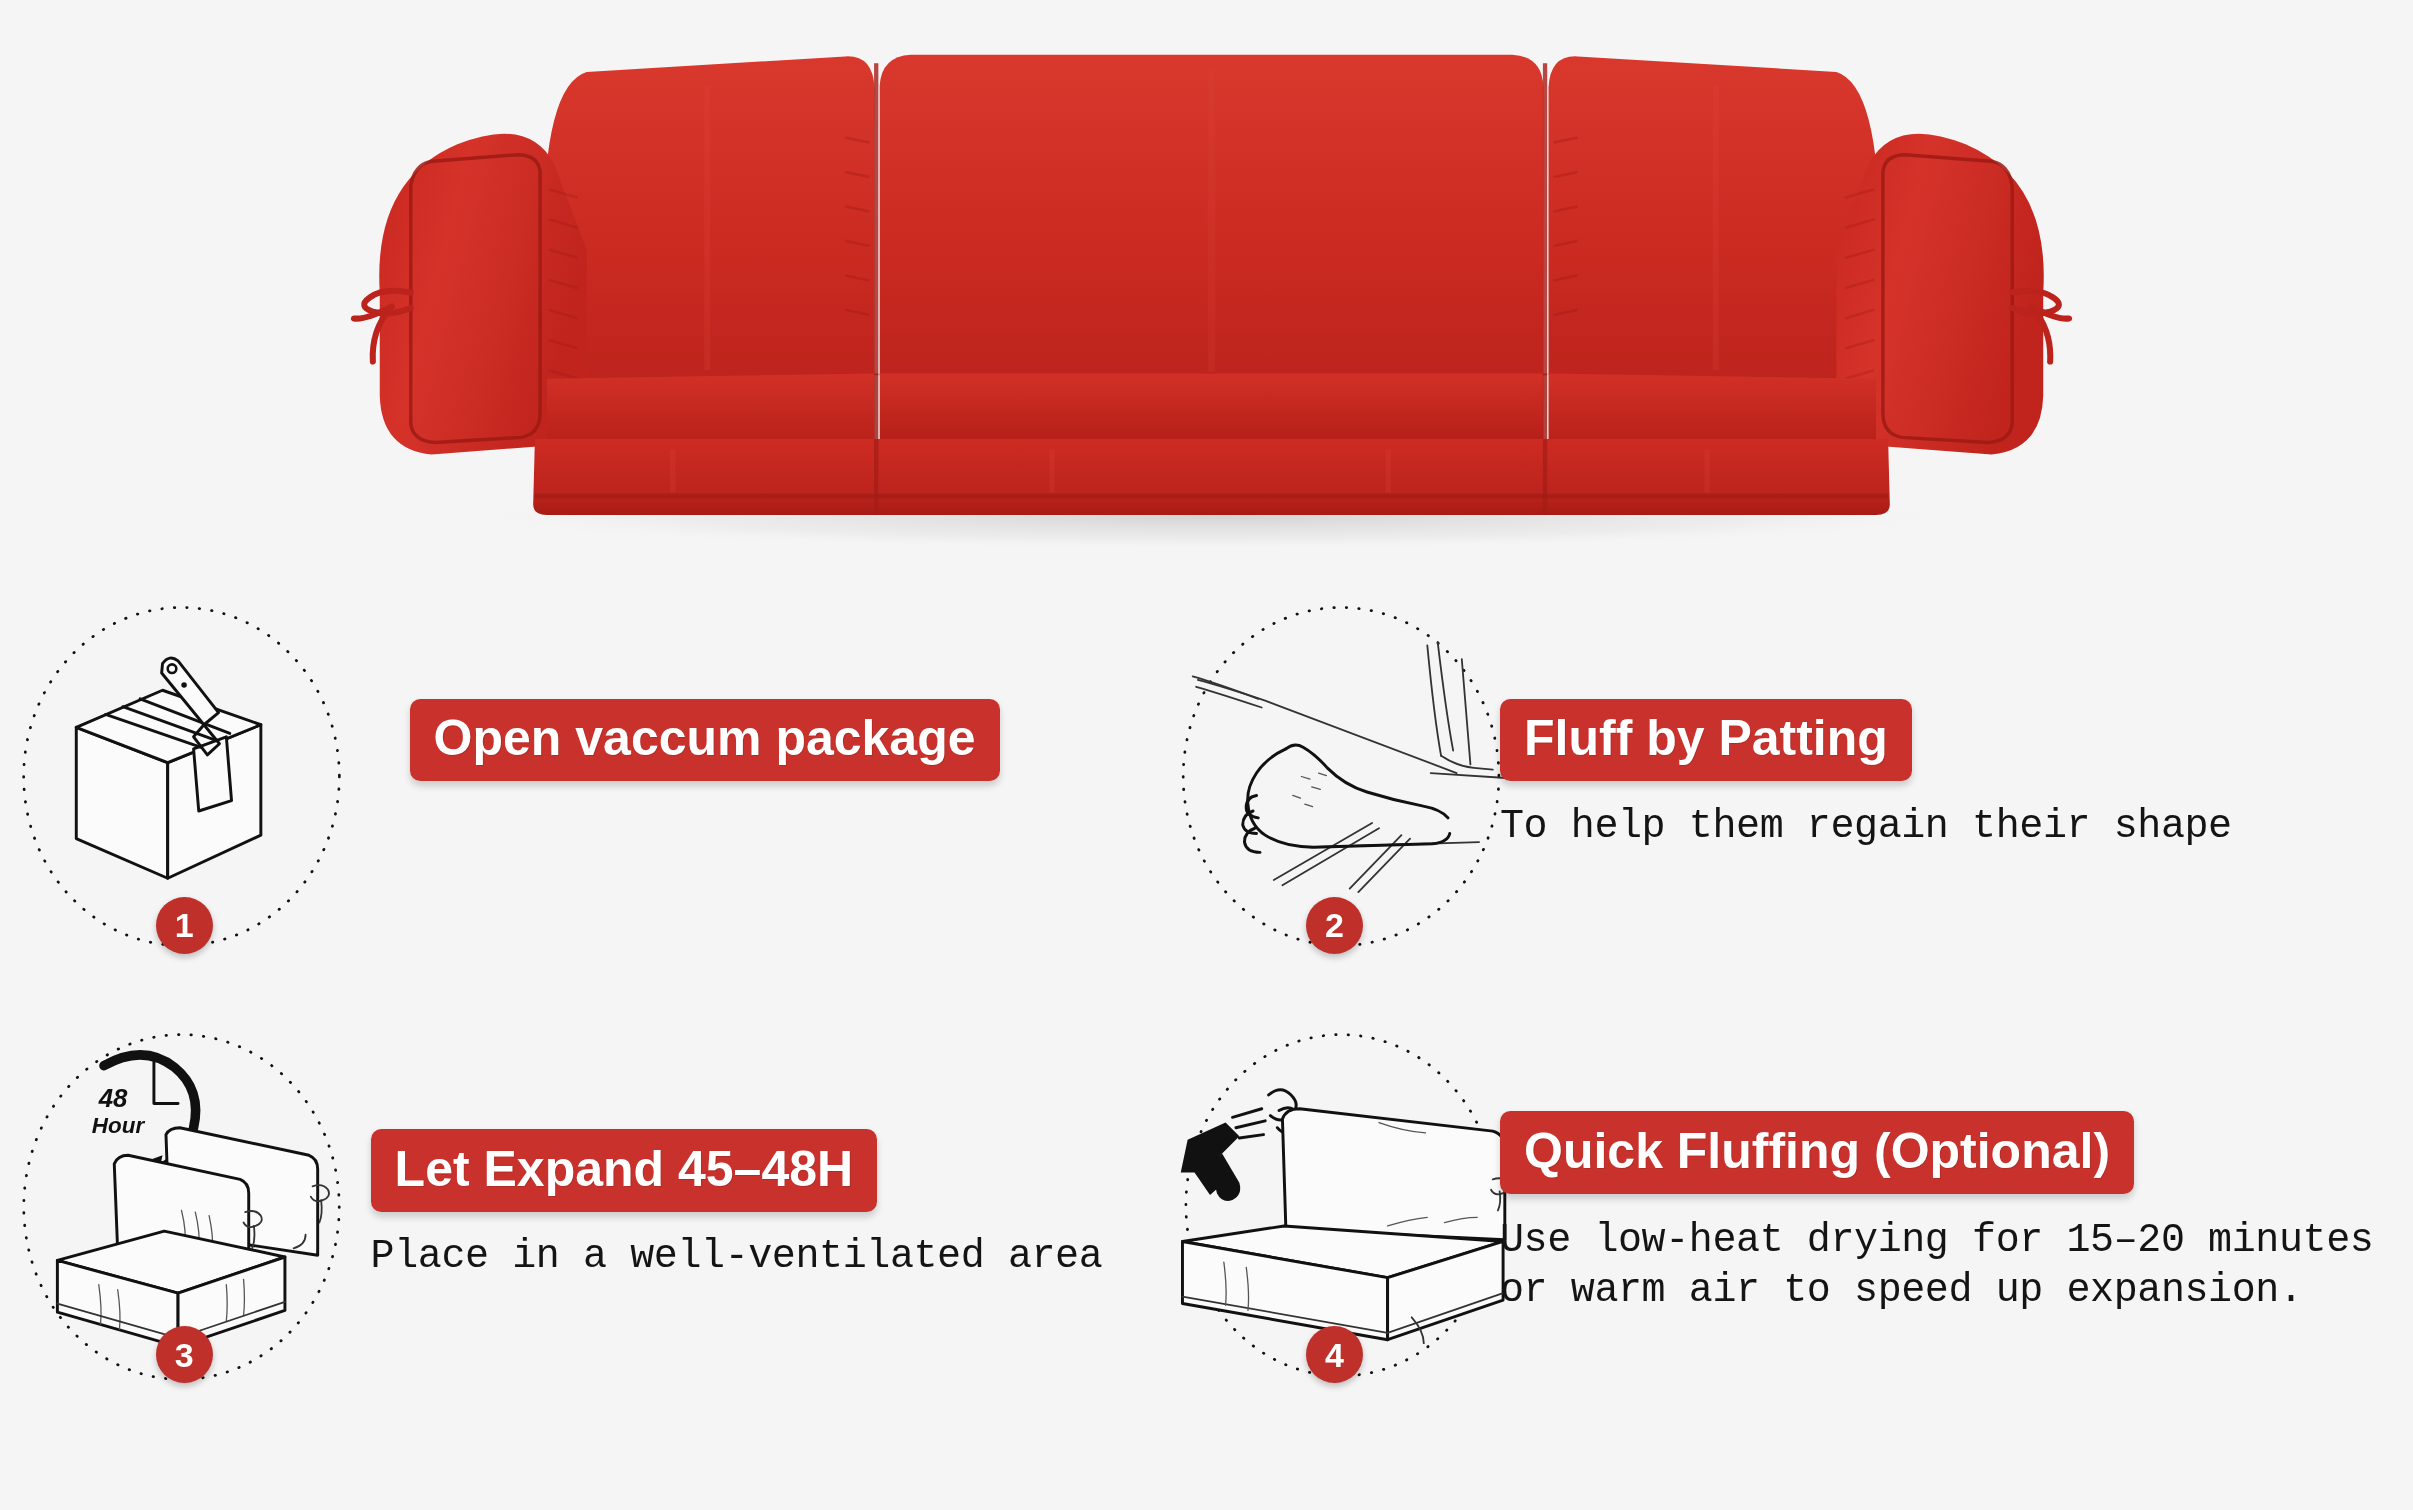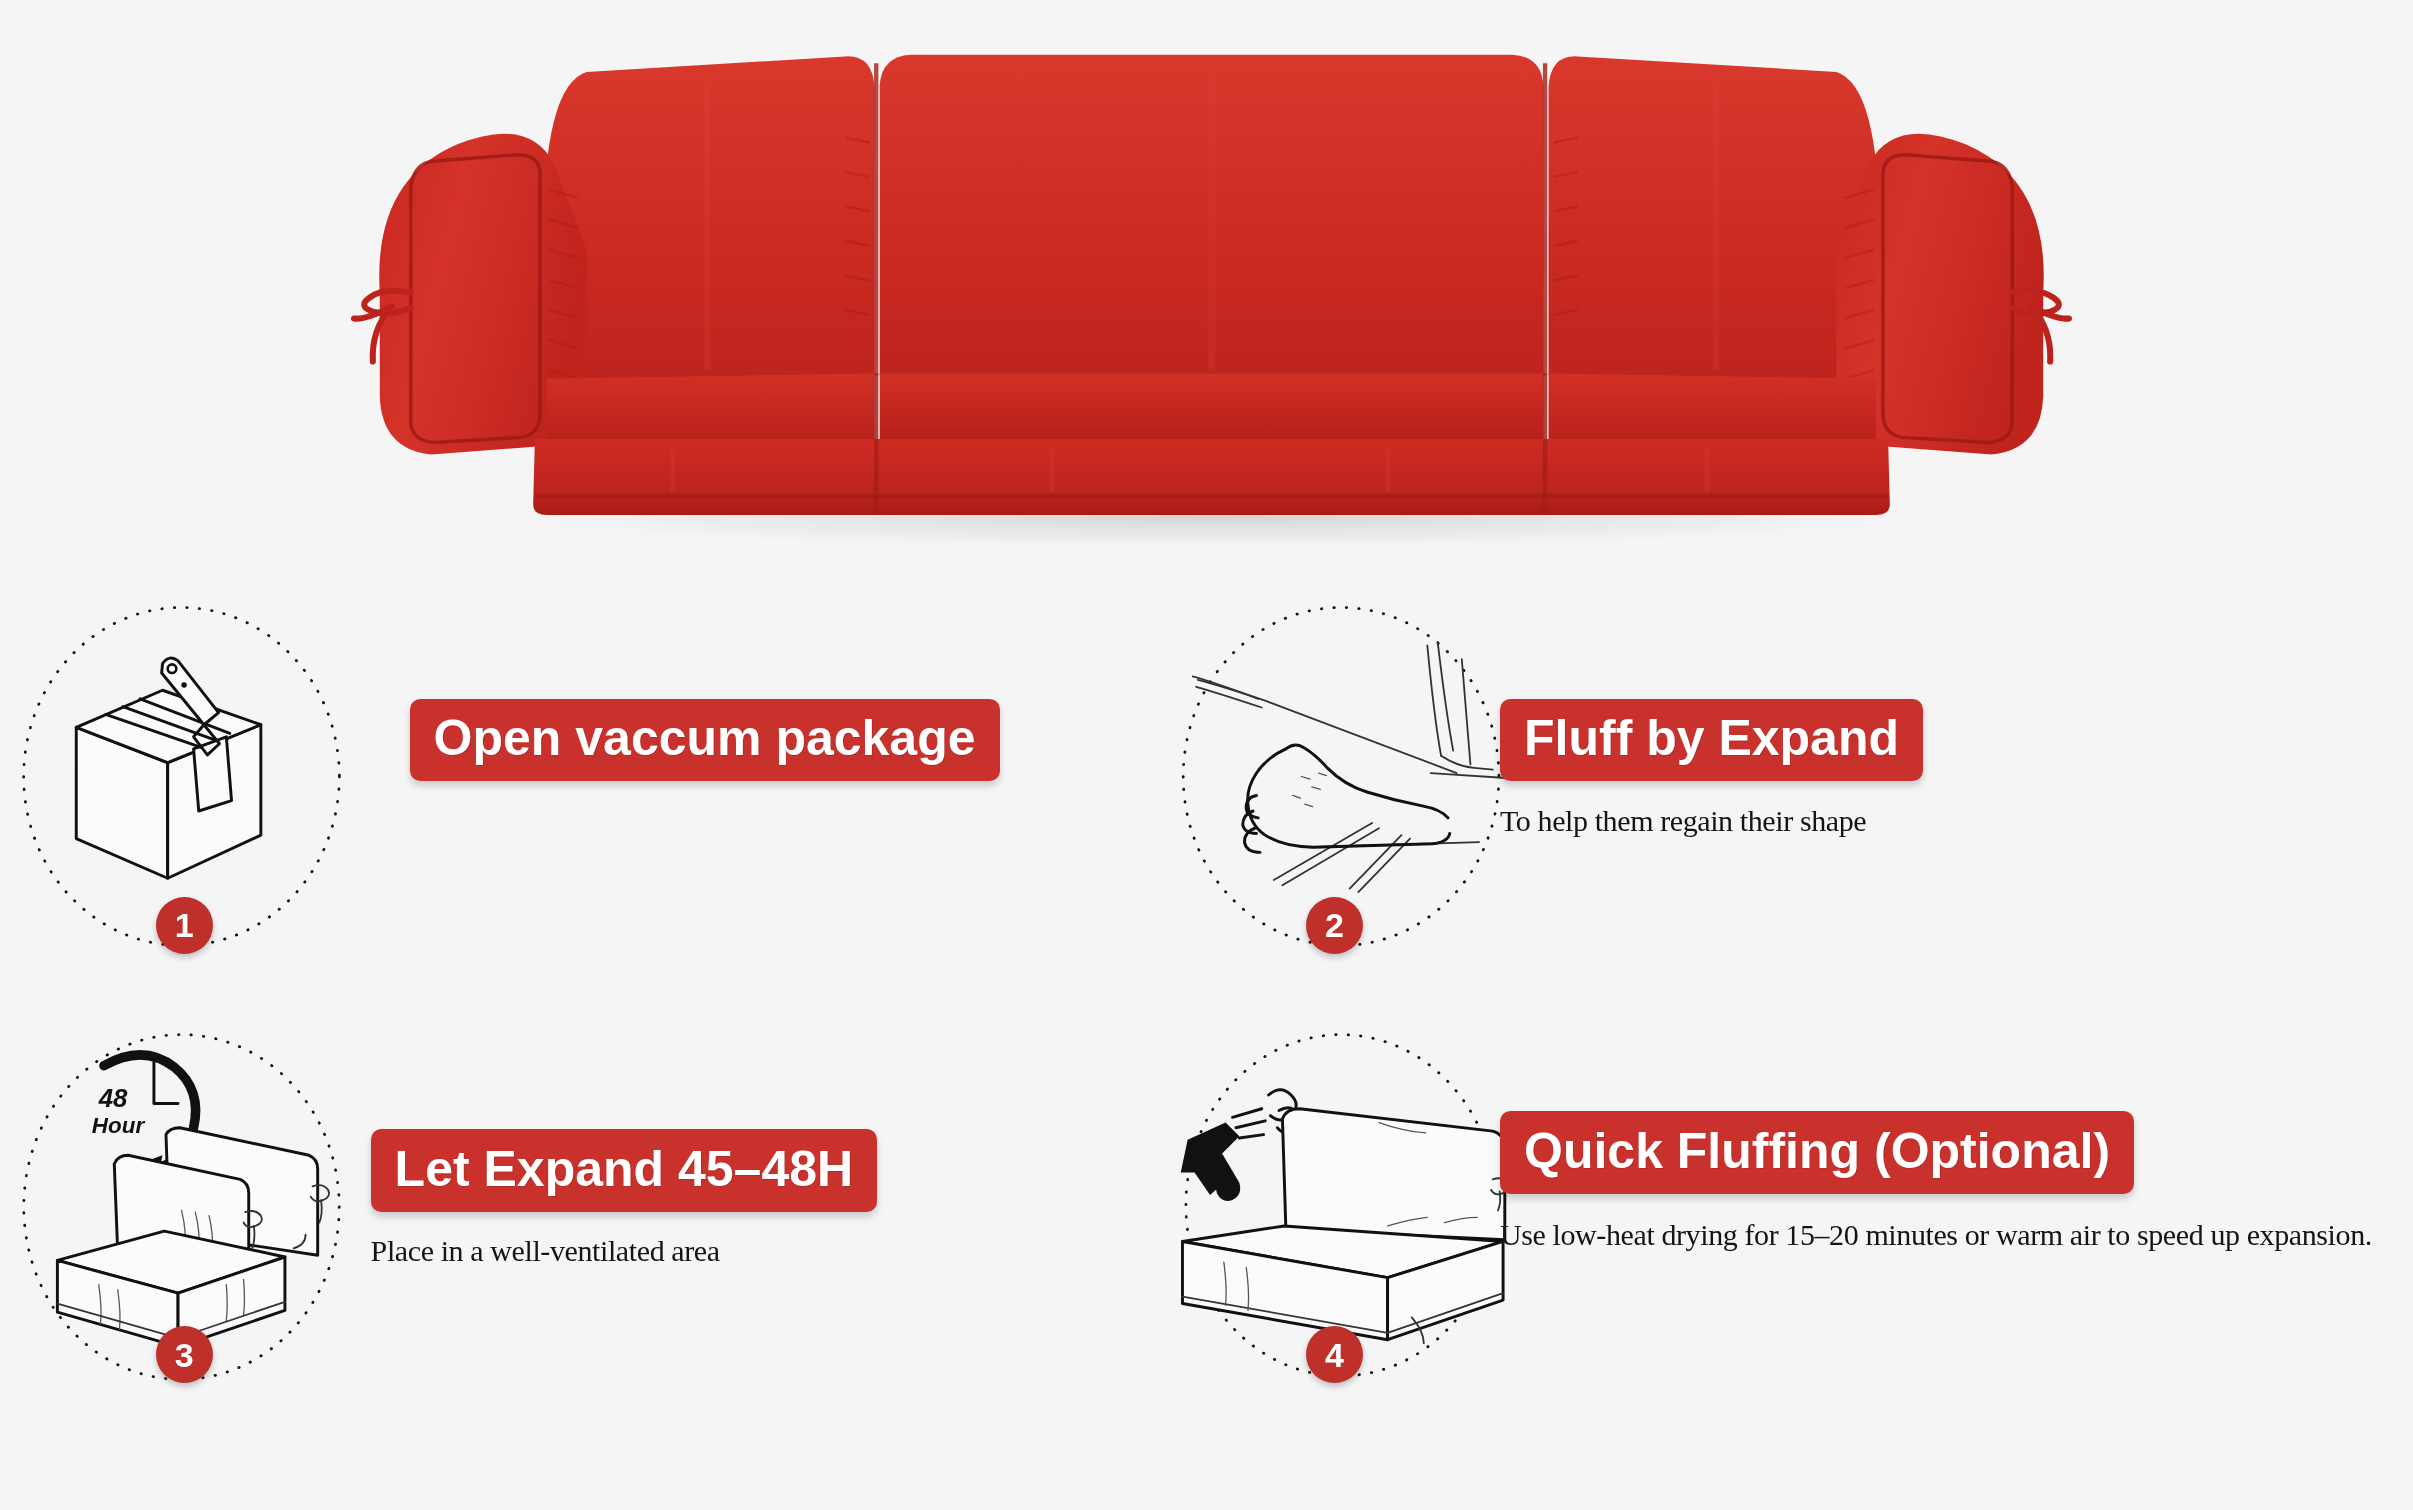--- a/index.html
+++ b/index.html
@@ -64,25 +64,25 @@
     font-size:50px;
     font-weight:700;
     line-height:1;
     white-space:nowrap;
     box-shadow:0 4.3px 7.8px rgba(0,0,0,.17);
     text-shadow:0.9px 0.9px 0 rgba(0,0,0,.12);
     font-family:"Liberation Sans", sans-serif;
   }
   .subtitle{
     margin-top:20.7px;
-    font-size:30px;
+    font-size:40px;
     color:#141414;
     line-height:1.26;
     font-weight:400;
-    font-family:Liberation Serif, serif;
+    font-family:Liberation Mono, monospace;
     letter-spacing:-0.4px;
   }
   .step4 .subtitle{margin-top:22.4px;}
 
   
   .dotted{
     fill:none;stroke:#111;stroke-width:3.2;
     stroke-dasharray:0.5 14;stroke-linecap:round;
   }
   .ln{fill:none;stroke:#111;stroke-width:3.4;stroke-linejoin:round;stroke-linecap:round;}
@@ -259,21 +259,21 @@
                                  Q90 256 108 268 Q130 282 164 282
                                  L302 278 Q320 276 322 266"></path>
             <path class="ln" d="M132 168 Q142 160 152 166 Q166 174 180 190
                                  Q200 210 226 218 Q258 228 290 234 Q312 238 320 248"></path>
             <path class="ln-hair" d="M150 200 l10 3 M162 212 l10 3 M140 222 l9 3 M170 196 l9 3 M154 232 l9 3"></path>
           </g>
         </svg>
       </div>
       <div class="num-badge">2</div>
       <div class="body-col">
-        <div class="title-chip">Fluff by Expand</div>
+        <div class="title-chip">Fluff by Patting</div>
         <div class="subtitle">To help them regain their shape</div>
       </div>
     </div>
 
     <div class="step step3">
       <div class="icon-circle">
         <svg viewBox="0 0 400 420" xmlns="http://www.w3.org/2000/svg">
           <ellipse class="dotted" cx="200" cy="210" rx="183" ry="200"></ellipse>
           <g>
             <path d="M110 46 Q156 20 192 48 Q224 74 214 118 Q206 152 172 166" fill="none" stroke="#111" stroke-width="11" stroke-linecap="round"></path>

